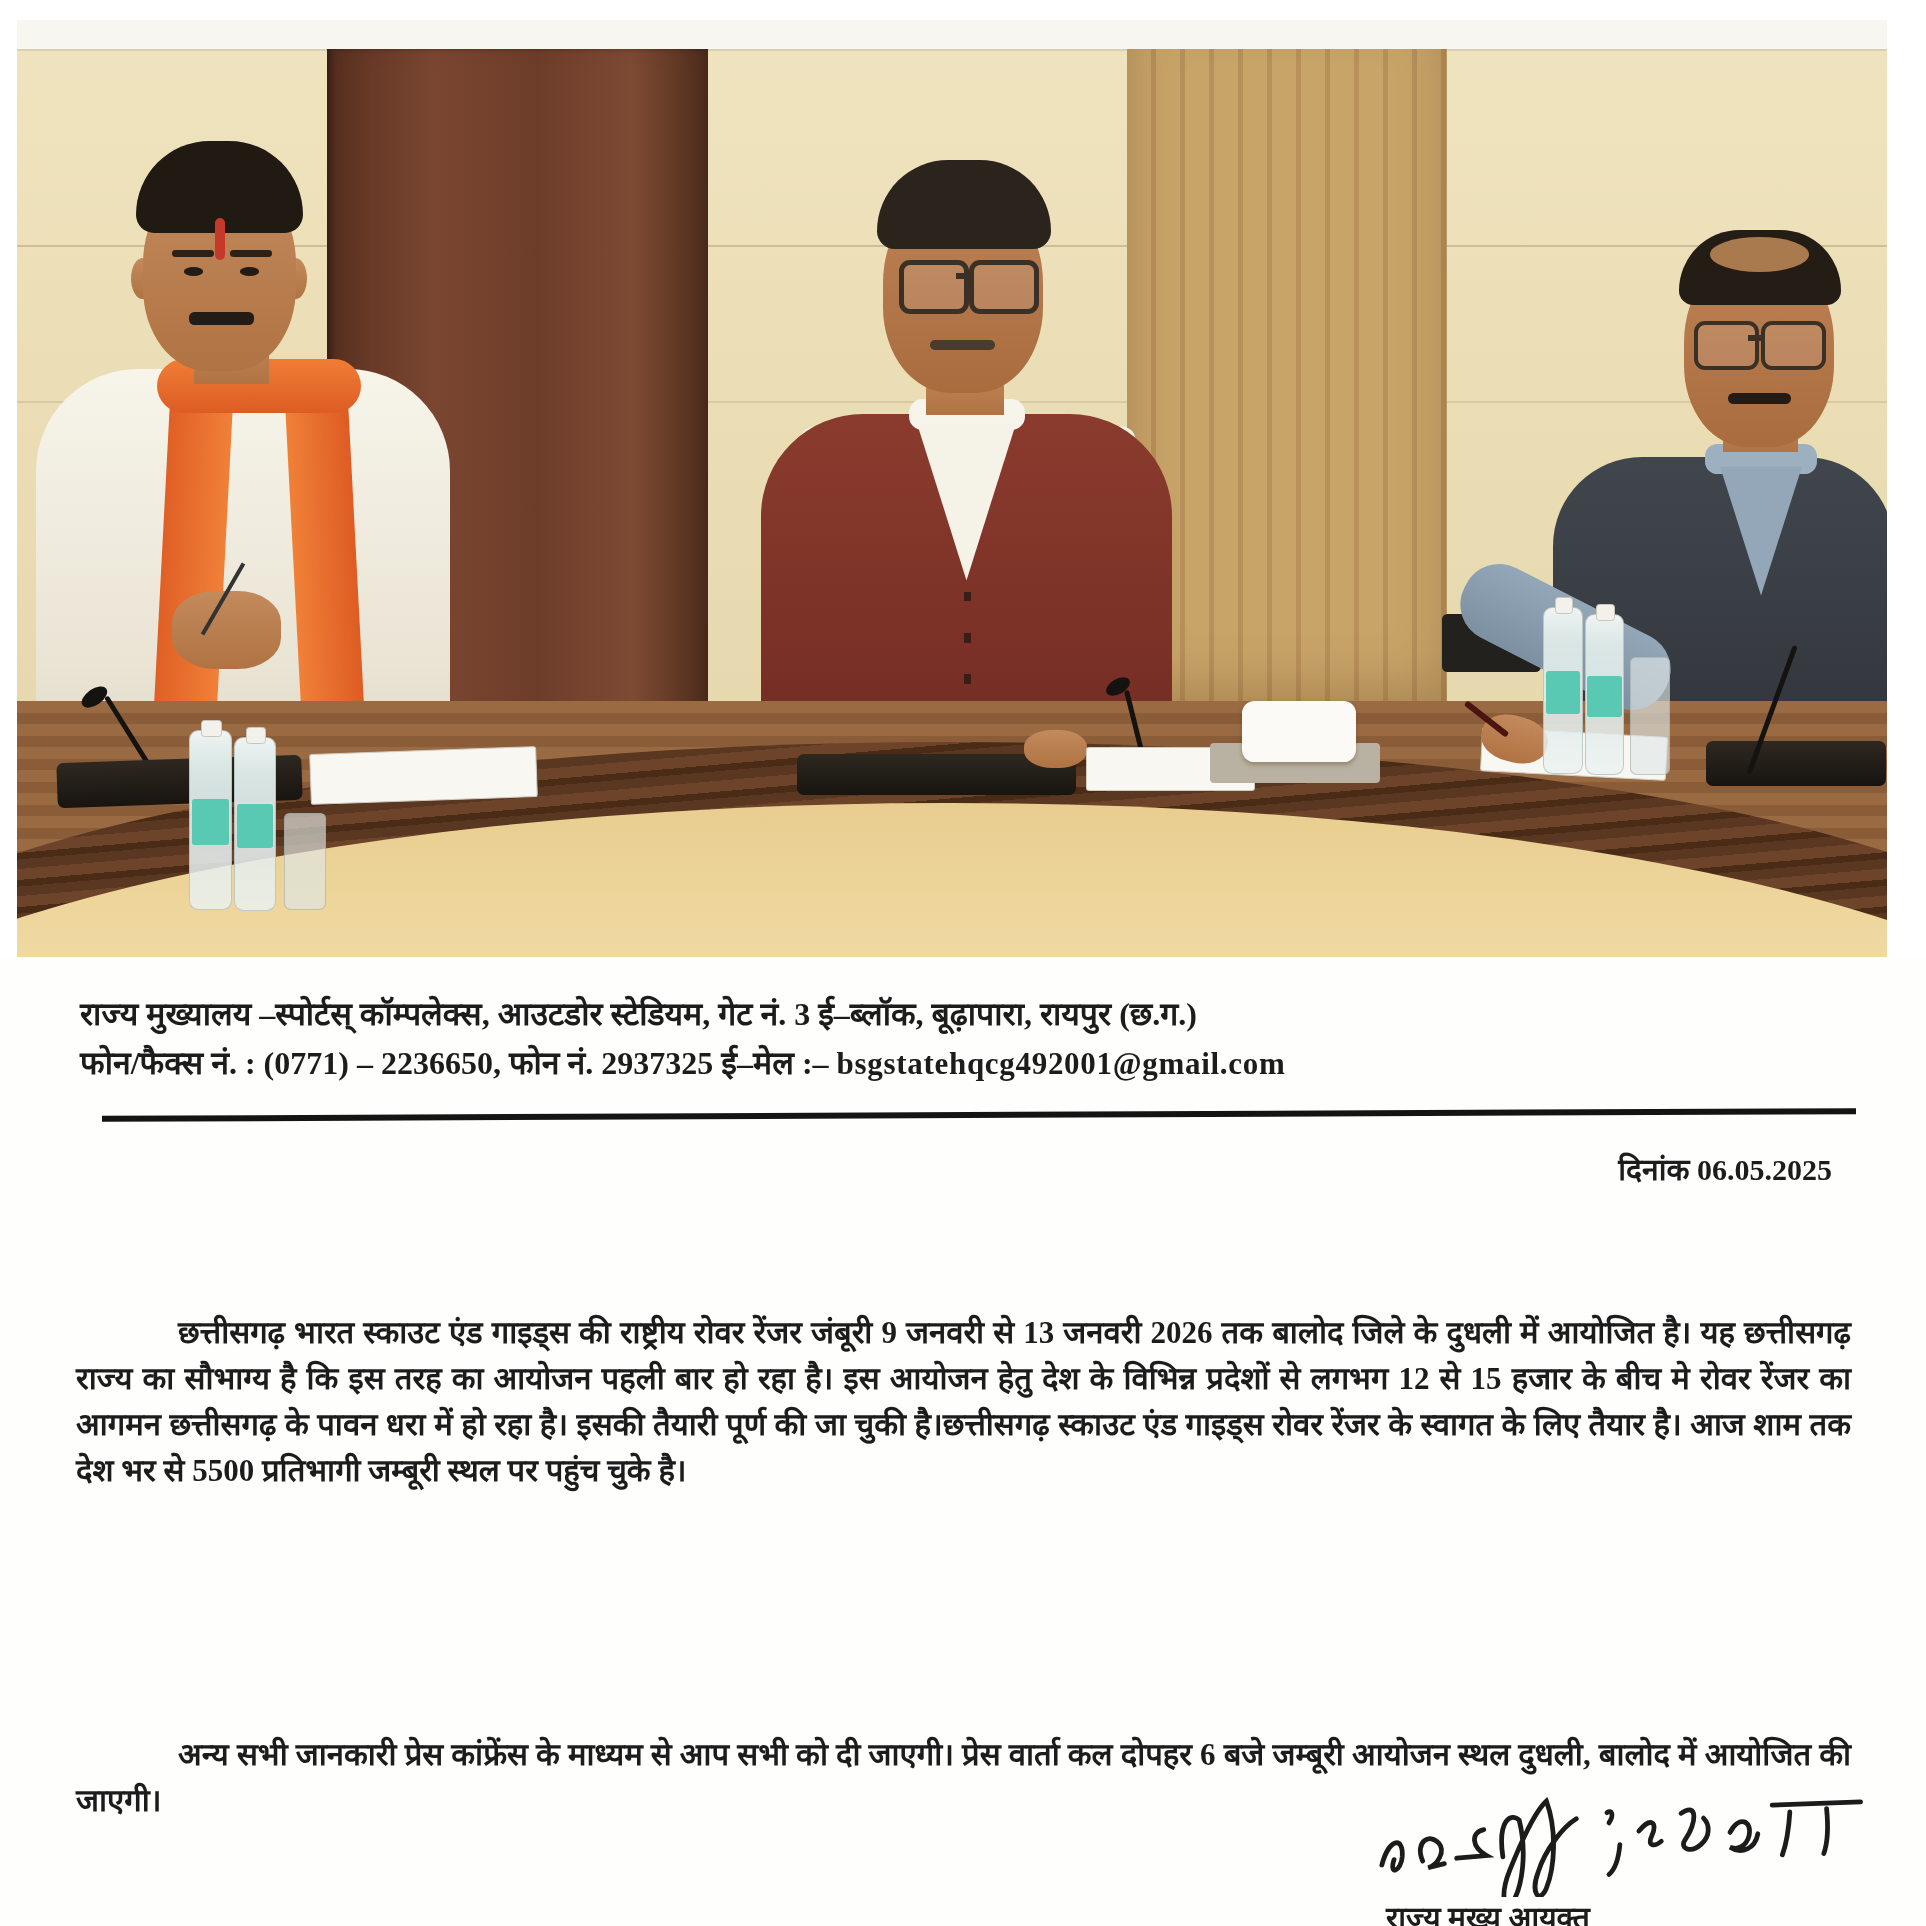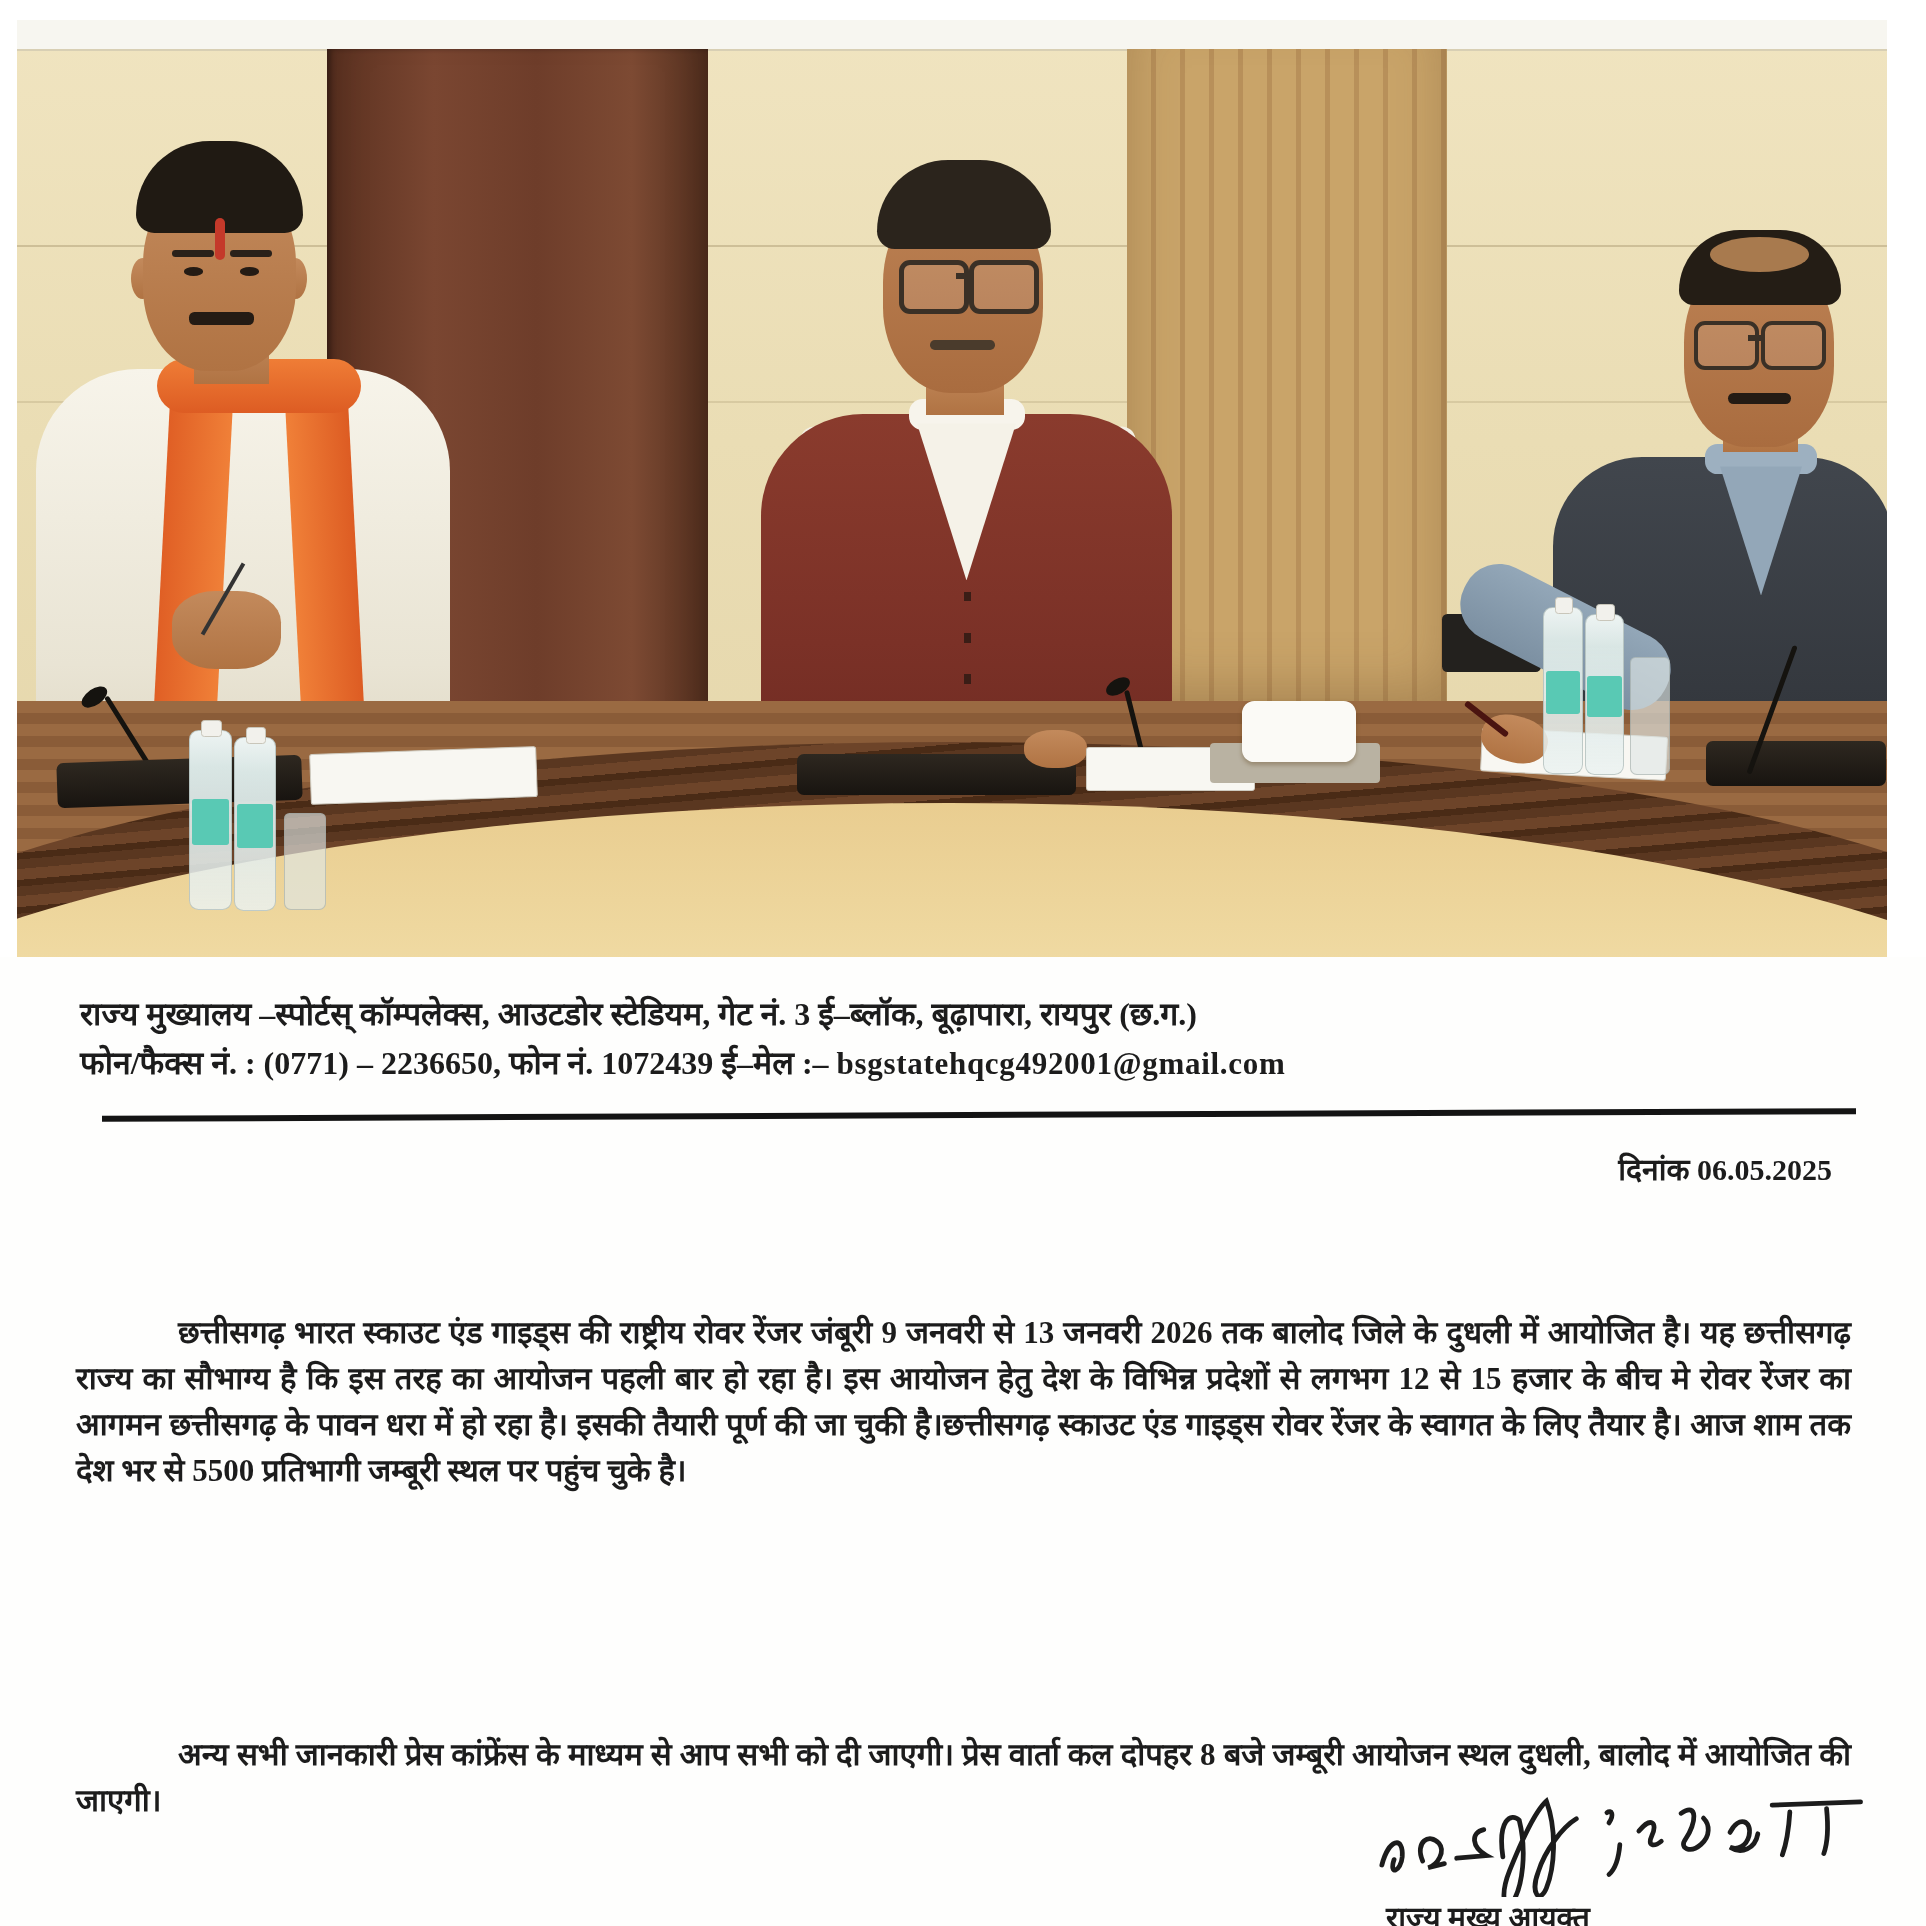--- a/index.html
+++ b/index.html
@@ -226,30 +226,30 @@
       </div>
     <div class="abs glass" style="left:1613px;top:637px;width:38px;height:116px;"></div>
     <div class="abs folder" style="left:1689px;top:721px;width:180px;height:45px;"></div>
     <div class="abs mic-stem" style="left:1776px;top:625px;height:136px;transform:rotate(20deg);transform-origin:top left;"></div>
   </div>
 
   <div class="doc">
 
     <div class="letterhead devanagari">
       <div>राज्य मुख्यालय –स्पोर्टस् कॉम्पलेक्स, आउटडोर स्टेडियम, गेट नं. 3 ई–ब्लॉक, बूढ़ापारा, रायपुर (छ.ग.)</div>
-      <div><span>फोन/फैक्स नं. : (0771) – 2236650, फोन नं. 1072439 ई–मेल :– </span><span class="lh-email">bsgstatehqcg492001@gmail.com</span></div>
+      <div><span>फोन/फैक्स नं. : (0771) – 2236650, फोन नं. 2937325 ई–मेल :– </span><span class="lh-email">bsgstatehqcg492001@gmail.com</span></div>
     </div>
 
     <div class="rule"></div>
 
     <div class="date-line devanagari">दिनांक 06.05.2025</div>
 
 
     <div class="para p1 devanagari">छत्तीसगढ़ भारत स्काउट एंड गाइड्स की राष्ट्रीय रोवर रेंजर जंबूरी 9 जनवरी से 13 जनवरी 2026 तक बालोद जिले के दुधली में आयोजित है। यह छत्तीसगढ़ राज्य का सौभाग्य है कि इस तरह का आयोजन पहली बार हो रहा है। इस आयोजन हेतु देश के विभिन्न प्रदेशों से लगभग 12 से 15 हजार के बीच मे रोवर रेंजर का आगमन छत्तीसगढ़ के पावन धरा में हो रहा है। इसकी तैयारी पूर्ण की जा चुकी है।छत्तीसगढ़ स्काउट एंड गाइड्स रोवर रेंजर के स्वागत के लिए तैयार है। आज शाम तक देश भर से 5500 प्रतिभागी जम्बूरी स्थल पर पहुंच चुके है।</div>
-    <div class="para p3 devanagari">अन्य सभी जानकारी प्रेस कांफ्रेंस के माध्यम से आप सभी को दी जाएगी। प्रेस वार्ता कल दोपहर 8 बजे जम्बूरी आयोजन स्थल दुधली, बालोद में आयोजित की जाएगी।</div>
+    <div class="para p3 devanagari">अन्य सभी जानकारी प्रेस कांफ्रेंस के माध्यम से आप सभी को दी जाएगी। प्रेस वार्ता कल दोपहर 6 बजे जम्बूरी आयोजन स्थल दुधली, बालोद में आयोजित की जाएगी।</div>
 
     <svg class="sig" viewBox="0 0 760 175">
       <g fill="none" stroke="#1c1c1c" stroke-width="7" stroke-linecap="round">
         <path d="M18 128 c10 -38 32 -44 30 -12 c-2 22 -20 28 -12 4"></path>
         <path d="M78 122 c-12 -28 10 -42 24 -26 c10 12 -2 32 -16 36 l24 -6"></path>
         <path d="M128 118 l44 -4 c-22 -12 -24 -34 -4 -38"></path>
         <path d="M196 116 c-8 -54 12 -66 24 -54 c12 48 4 96 -8 118 c-12 22 -22 -4 -6 -44 c16 -40 36 -86 54 -102 c16 44 12 98 0 128 c-10 24 -24 8 -12 -24 c10 -32 36 -66 56 -78"></path>
         <path d="M352 66 c8 -12 4 -20 -3 -15"></path>
         <path d="M368 98 c-2 24 -9 38 -16 44"></path>
         <path d="M396 78 c18 -22 28 -12 19 7 c-7 15 3 17 14 8"></path>

